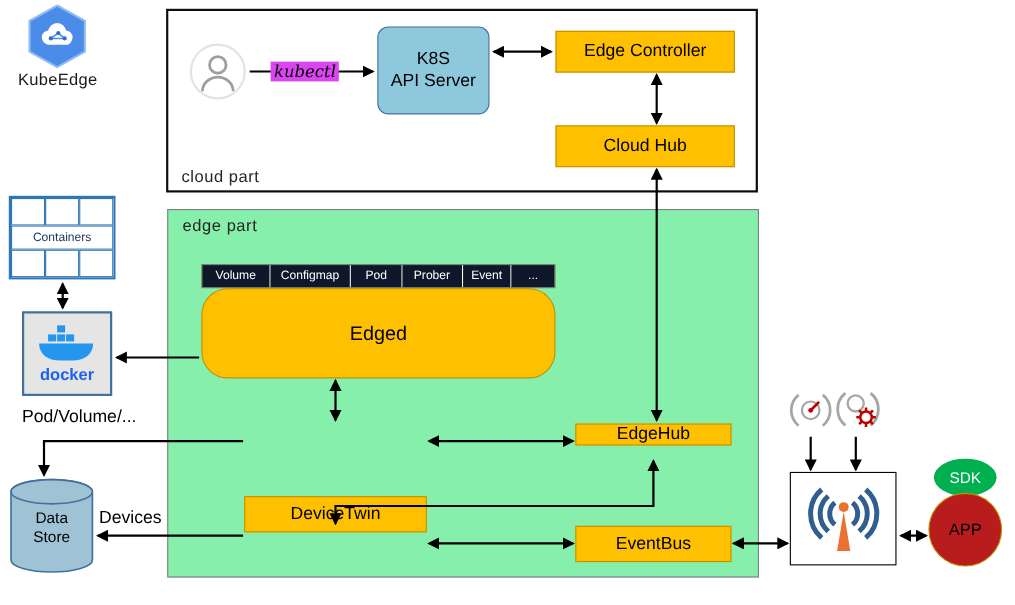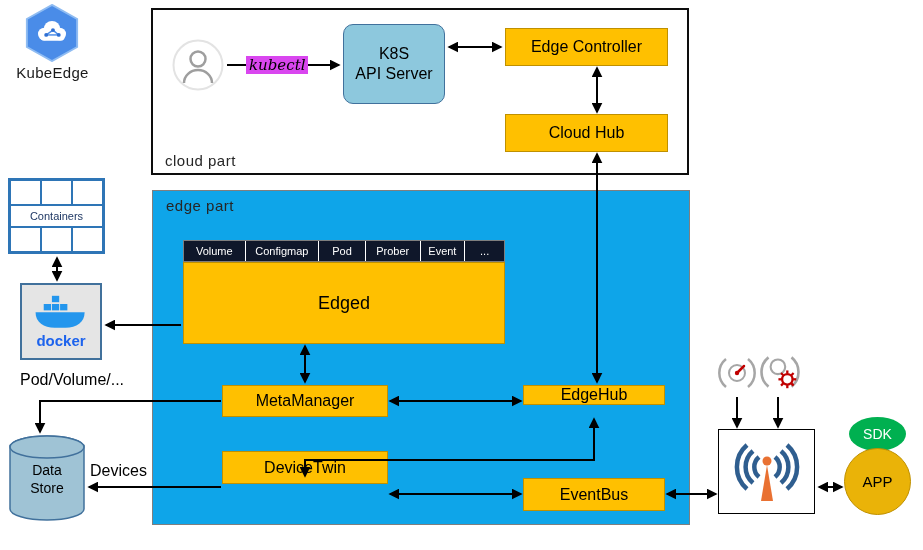--- a/index.html
+++ b/index.html
@@ -44,21 +44,21 @@
 
   .mqtt-box { position:absolute; left:718px; top:429px; width:97px; height:85px;
               background:#fff; border:1.5px solid #000; display:flex; align-items:center; justify-content:center; }
   .mqtt-label { position:absolute; left:703px; top:516px; width:128px; text-align:center;
                 font-size:15px; color:#000; }
 
   .sdk-ellipse { position:absolute; left:849px; top:417px; width:57px; height:34px;
                  background:#00B050; border-radius:50%; color:#fff; font-size:14px;
                  display:flex; align-items:center; justify-content:center; z-index:1; }
   .app-circle  { position:absolute; left:844px; top:448px; width:67px; height:67px;
-                 background:#eab308; border:1px solid #BF9000; border-radius:50%;
+                 background:#b91c1c; border:1px solid #BF9000; border-radius:50%;
                  color:#000; font-size:15px; display:flex; align-items:center; justify-content:center; z-index:2; }
 
   .kubectl { position:absolute; left:246px; top:56px; background:#d946ef; padding:0 3px;
              font-family:"DejaVu Serif", serif; font-style:italic; font-size:15px; color:#000; z-index:6; }
 
   .logo-label { position:absolute; left:5px; top:64px; width:95px; text-align:center;
                 font-size:15px; color:#1a1a1a; letter-spacing:.3px; }
 
   #wires { position:absolute; left:0; top:0; width:923px; height:550px; z-index:4; pointer-events:none; }
 </style>
@@ -95,35 +95,34 @@
   <div class="kubectl">kubectl</div>
 
   <div class="blue-box" style="left:343px;top:24px;width:102px;height:80px;">
     <span>K8S</span>
     <span>API Server</span>
   </div>
 
   <div class="orange-box" style="left:505px;top:28px;width:163px;height:38px;">Edge Controller</div>
   <div class="orange-box" style="left:505px;top:114px;width:163px;height:38px;">Cloud Hub</div>
 
-  <div class="frame" style="left:152px;top:190px;width:538px;height:335px;background:#0ea5e9;border:1.5px solid #7F7F7F;">
+  <div class="frame" style="left:152px;top:190px;width:538px;height:335px;background:#86efac;border:1.5px solid #7F7F7F;">
     <div class="frame-label" style="left:13px;top:6px;">edge part</div>
   </div>
 
   <div class="tabs" style="left:183px;top:240px;width:322px;height:22px;">
     <div class="tab" style="width:62px">Volume</div>
     <div class="tab" style="width:74px">Configmap</div>
     <div class="tab" style="width:47px">Pod</div>
     <div class="tab" style="width:55px">Prober</div>
     <div class="tab" style="width:45px">Event</div>
     <div class="tab" style="width:39px">...</div>
   </div>
 
-  <div class="orange-box" style="left:183px;top:262px;width:322px;height:82px;font-size:18px;">Edged</div>
-  <div class="orange-box" style="left:222px;top:385px;width:166px;height:32px;">MetaManager</div>
+  <div class="orange-box" style="left:183px;top:262px;width:322px;height:82px;font-size:18px;border-radius:24px;">Edged</div>
   <div class="orange-box" style="left:523px;top:385px;width:142px;height:20px;">EdgeHub</div>
   <div class="orange-box" style="left:222px;top:451px;width:166px;height:33px;">DeviceTwin</div>
   <div class="orange-box" style="left:523px;top:478px;width:142px;height:33px;">EventBus</div>
 
   <div class="containers-grid">
     <div class="cg-cell"></div>
     <div class="cg-cell"></div>
     <div class="cg-cell"></div>
     <div class="cg-label">Containers</div>
     <div class="cg-cell"></div>

